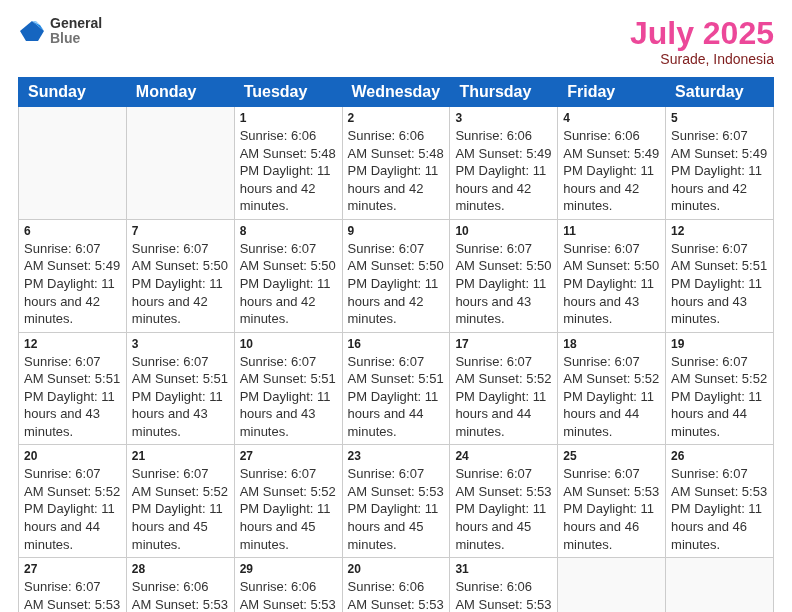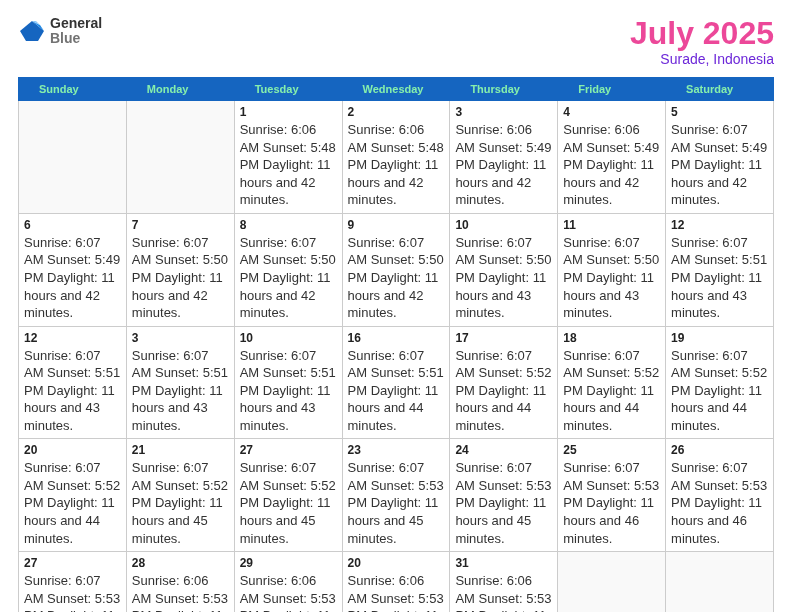--- a/index.html
+++ b/index.html
@@ -51,35 +51,35 @@
       text-align: right;
     }
     .month-title {
       font-size: 32px;
       font-weight: bold;
       color: #ec4899;
       line-height: 1.1;
     }
     .subtitle {
       font-size: 14px;
-      color: #6d28d9;
+      color: #7f1d1d;
     }
     .calendar {
       flex: 1;
       border: 1px solid #ccc;
       border-collapse: collapse;
       width: 100%;
       table-layout: fixed;
     }
     .calendar th {
       background: #1565c0;
-      color: #86efac;
+      color: #ffffff;
       text-align: left;
-      padding: 5px 20px;
-      font-size: 11px;
+      padding: 5px 9px;
+      font-size: 16px;
       font-weight: bold;
       border: 1px solid #1565c0;
     }
     .calendar td {
       border: 1px solid #ccc;
       vertical-align: top;
       padding: 4px 5px;
       font-size: 9.5px;
       color: #333;
       background: #fff;

